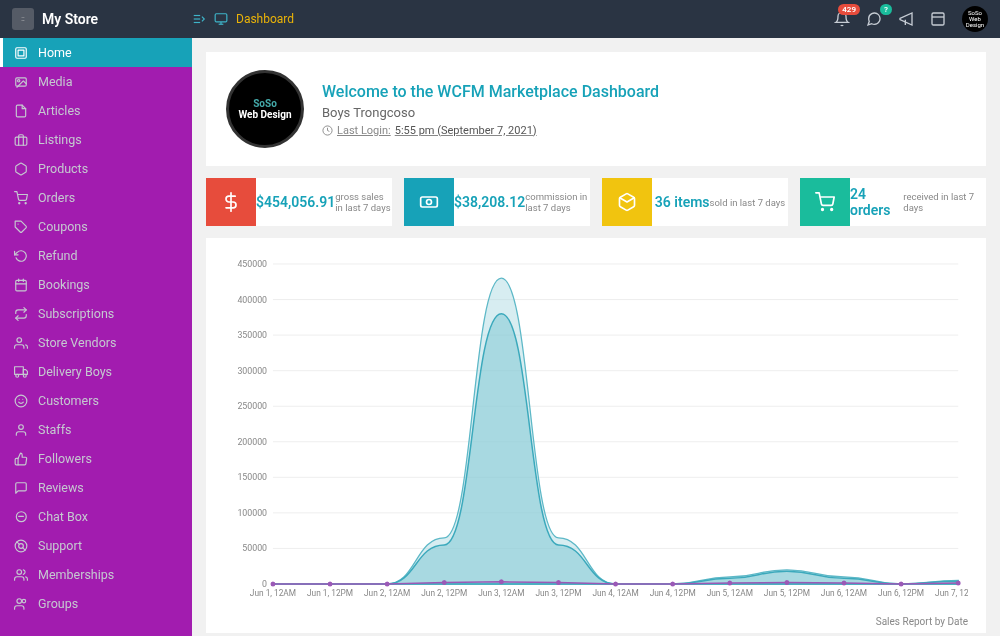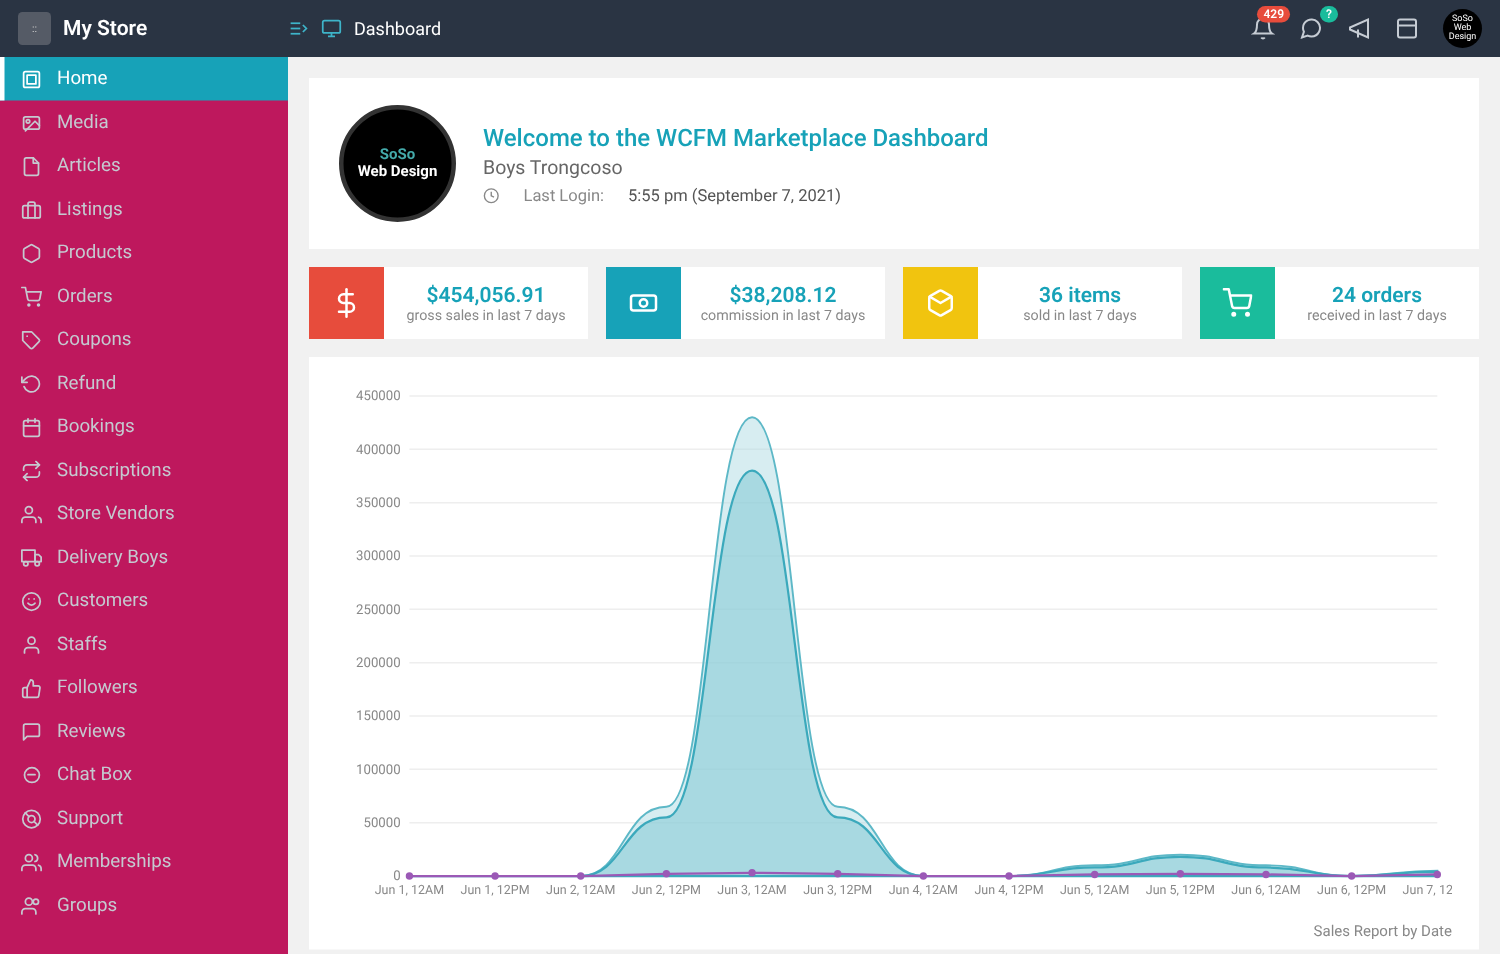--- a/index.html
+++ b/index.html
@@ -1,46 +1,46 @@
 <!DOCTYPE html>
 <html><head>
 <meta charset="utf-8">
 <style>
 * { margin: 0; padding: 0; box-sizing: border-box; font-family: -apple-system, BlinkMacSystemFont, "Segoe UI", Roboto, sans-serif; }
 body { width: 1000px; height: 636px; overflow: hidden; background: #f1f1f1; }
 .topbar { height: 38px; background: #2a3443; display: flex; align-items: center; color: #fff; padding: 0 12px; }
 .topbar-left { display: flex; align-items: center; width: 180px; }
 .logo-badge { width: 22px; height: 22px; background: #555b66; border-radius: 3px; margin-right: 8px; display:flex;align-items:center;justify-content:center;font-size:7px;color:#ccc;}
 .store-name { font-weight: 600; font-size: 14px; }
-.breadcrumb-area { display: flex; align-items: flex-start; gap: 8px; color: #ffffff; font-size: 12px; }
+.breadcrumb-area { display: flex; align-items: flex-start; gap: 8px; color: #eab308; font-size: 12px; }
 .topbar-icons { margin-left: auto; display: flex; align-items: center; gap: 16px; }
 .topbar-icon { position: relative; color: #c6ccd4; cursor: pointer; }
 .topbar-icon svg { width: 16px; height: 16px; display:block;}
 .badge { position: absolute; top: -7px; right: -10px; background: #e74c3c; color: #fff; font-size: 8px; padding: 1px 4px; border-radius: 8px; font-weight:600;}
 .badge.green { background: #1abc9c; }
 .avatar { width: 26px; height: 26px; border-radius: 50%; background: #000; display:flex;align-items:center;justify-content:center;font-size:6px;color:#fff;text-align:center;line-height:1;}
 .layout { display: flex; height: calc(636px - 38px); }
-.sidebar { width: 192px; background: #be185d; color: #c5c9d0; overflow-y: auto; }
+.sidebar { width: 192px; background: #a21caf; color: #c5c9d0; overflow-y: auto; }
 .sidebar::-webkit-scrollbar{width:0;}
 .sidebar-item { display: flex; align-items: center; padding: 7px 14px; font-size: 12.5px; cursor: pointer; gap: 10px; }
 .sidebar-item.active { background: #17a2b8; color: #fff; border-left: 3px solid #fff; padding-left:11px;}
 .sidebar-item .sicon { width: 14px; height: 14px; display:flex; align-items:center; justify-content:center; }
 .sidebar-item .sicon svg { width:14px; height:14px; }
 .main { flex: 1; overflow-y: auto; padding: 0; }
 .welcome-card { background: #fff; margin: 14px 14px 0 14px; padding: 18px 20px; display: flex; align-items: center; gap: 18px; }
 .welcome-avatar { width: 78px; height: 78px; border-radius: 50%; background: #000; border: 3px solid #333; display:flex;align-items:center;justify-content:center; color:#fff; font-size:10px; text-align:center; line-height:1.1;}
 .welcome-avatar span{display:block;}
 .welcome-text h2 { color: #17a2b8; font-size: 16px; font-weight: 500; margin-bottom: 4px; }
 .welcome-text .subtitle { color: #666; font-size: 13px; margin-bottom: 4px; }
-.welcome-text .login { color: #888; font-size: 11px; display:flex; align-items:center; gap:16px;}
+.welcome-text .login { color: #888; font-size: 11px; display:flex; align-items:center; gap:4px;text-decoration:underline;}
 .stats-row { display: flex; gap: 12px; margin: 12px 14px 0 14px; }
 .stat-card { flex: 1; background: #fff; display: flex; align-items: stretch; height: 48px; }
 .stat-icon { width: 50px; display: flex; align-items: center; justify-content: center; color: #fff; }
 .stat-icon svg{width:20px;height:20px;}
-.stat-body { flex: 1; display: flex; flex-direction: column; align-items: center; justify-content: center; }
+.stat-body { flex: 1; display: flex; flex-direction: row; align-items: center; justify-content: center; }
 .stat-value { color: #17a2b8; font-weight: 600; font-size: 14px; }
 .stat-label { color: #888; font-size: 9.5px; }
 .bg-red { background: #e74c3c; }
 .bg-blue { background: #17a2b8; }
 .bg-yellow { background: #f1c40f; }
 .bg-teal { background: #1abc9c; }
 .chart-card { background: #fff; margin: 12px 14px 0 14px; padding: 16px 18px 6px 18px; }
 .chart-area { position: relative; height: 360px; }
 .chart-svg { width: 100%; height: 100%; }
 .y-label { font-size: 9px; fill: #888; text-anchor: end; }

